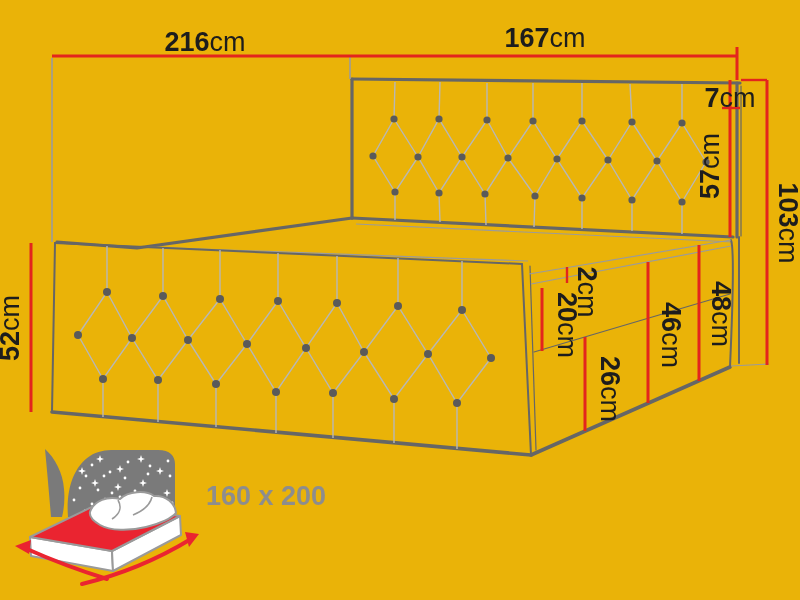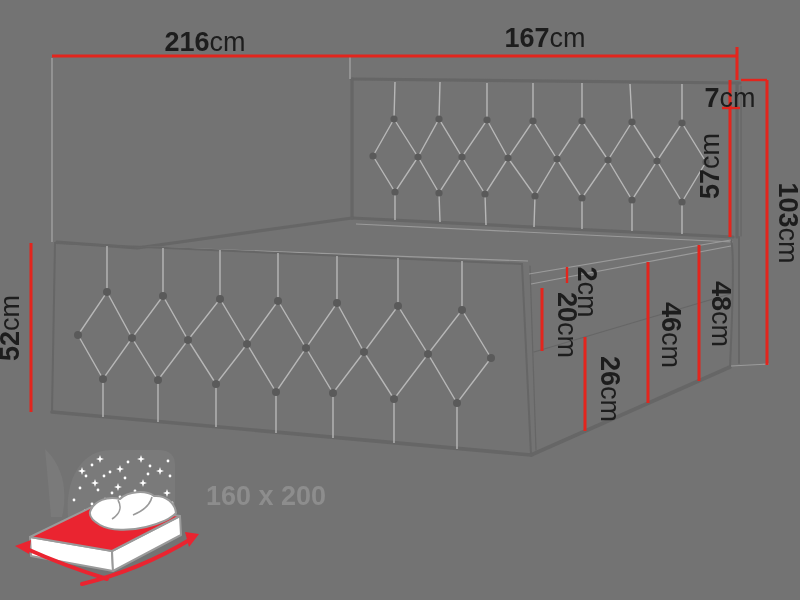--- a/index.html
+++ b/index.html
@@ -1,16 +1,16 @@
 <!DOCTYPE html>
 <html style="--dimension-red: #e3251d; --icon-red: #ea2430; --line-dark: #666666; --line-light: #9b9b9b; --tuft-line: #b7b7b7; --button-gray: #5a5a5a; --text-dark: #1d1d1d; --muted-gray: #8d8d8d; --icon-backdrop: #7a7a7a;"><head>
 <meta charset="utf-8">
 <style>
   html,body{margin:0;padding:0;background:#fff;}
-  .stage{width:800px;height:600px;position:relative;background:#737373;overflow:hidden;text-decoration:underline;}
+  .stage{width:800px;height:600px;position:relative;background:#eab308;overflow:hidden;text-decoration:underline;}
   svg{display:block;}
   svg text{font-family:"Liberation Sans","DejaVu Sans",sans-serif;}
   .num{font-weight:bold;fill:var(--text-dark);}
   .unit{font-weight:normal;fill:var(--text-dark);}
   .dim-label{font-size:27px;}
   .redline{stroke:var(--dimension-red);stroke-width:3;fill:none;}
   .redline-thin{stroke:var(--dimension-red);stroke-width:2.4;fill:none;}
   .ext{stroke:var(--line-light);stroke-width:1.6;fill:none;}
   .edge{stroke:var(--line-dark);fill:none;stroke-linejoin:round;stroke-linecap:round;}
   .w1{stroke-width:1.2;} .w2{stroke-width:2;} .w3{stroke-width:3.2;} .w35{stroke-width:3.6;}

